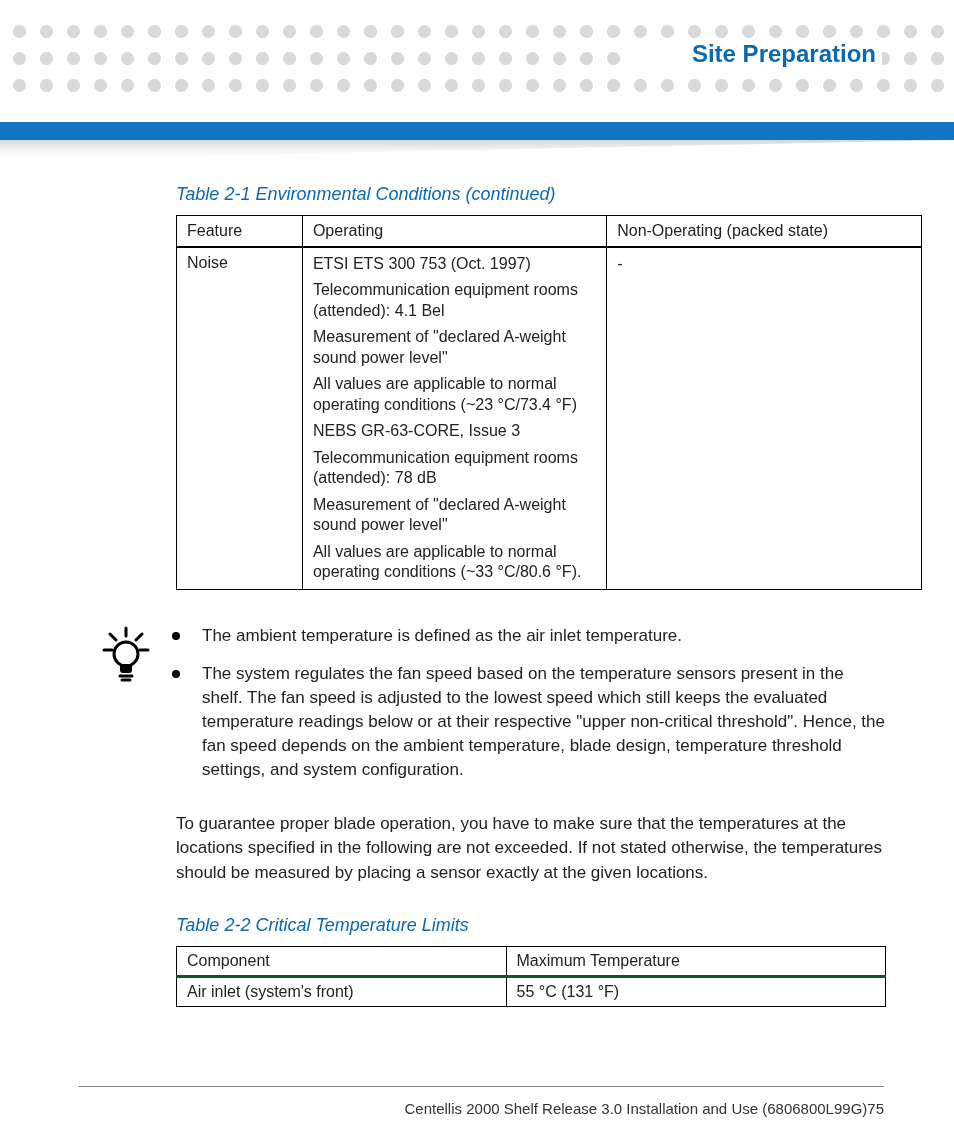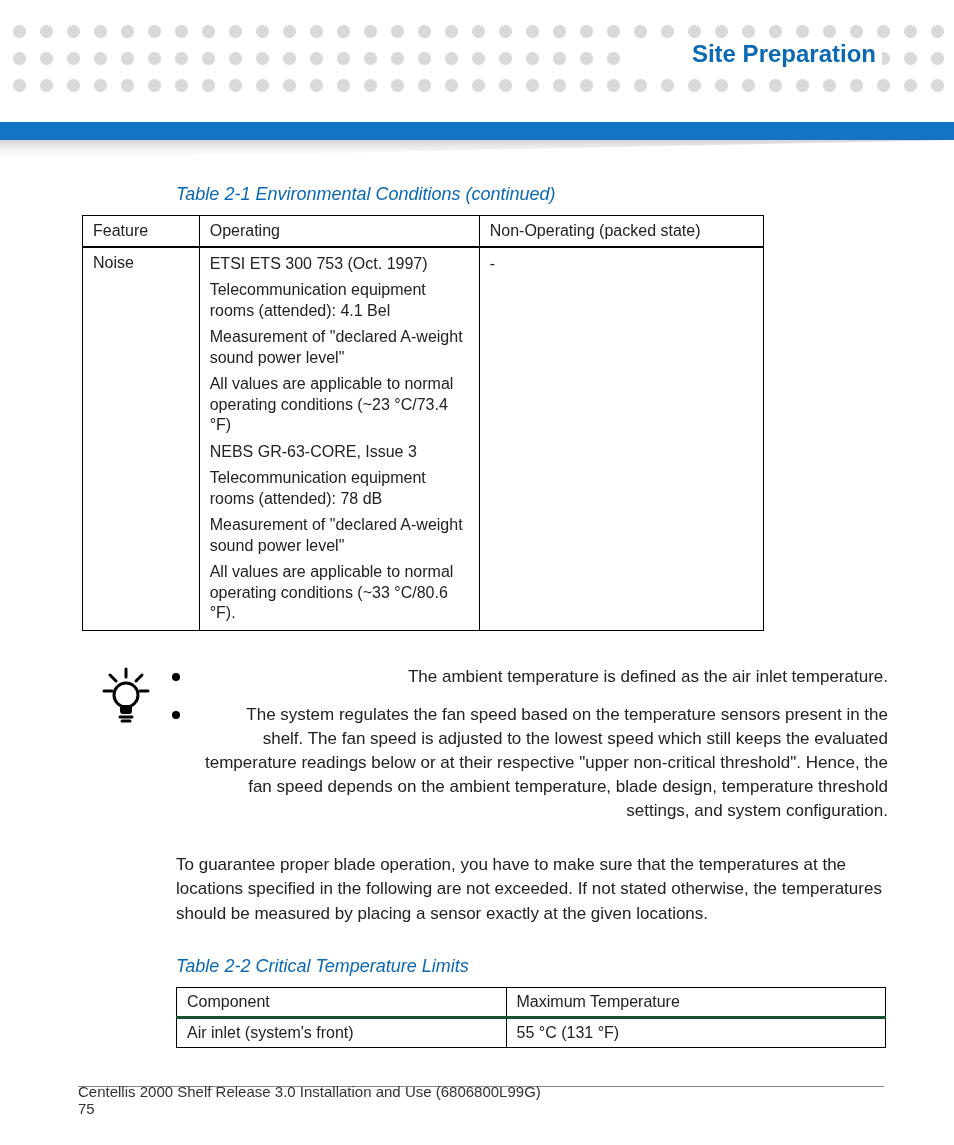--- a/index.html
+++ b/index.html
@@ -51,21 +51,22 @@
 
   .caption {
     color: #0b68b3;
     font-style: italic;
     font-size: 18px;
     margin: 0 0 10px 94px;
   }
 
   table.data {
     border-collapse: collapse;
-    width: 682px;
+    width: 746px;
+    margin-left: 94px;
     font-size: 16px;
     padding-left: 12px;
   }
   table.data th, table.data td {
     border: 1px solid #000;
     padding: 6px 10px;
     text-align: left;
     vertical-align: top;
     font-weight: normal;
   }
@@ -96,21 +97,20 @@
     flex: 1;
     margin-left: 30px;
     list-style: none;
   }
   .tip-bullets li {
     position: relative;
     padding-left: 30px;
     font-size: 17px;
     line-height: 1.42;
     margin-bottom: 14px;
-    text-align: right;
   }
   .tip-bullets li::before {
     content: "";
     position: absolute;
     left: 0; top: 8px;
     width: 8px; height: 8px;
     background: #000;
     border-radius: 50%;
   }
 
@@ -143,24 +143,23 @@
     position: absolute;
     left: 78px; width: 806px;
     bottom: 58px;
     border-top: 1px solid #888;
   }
   .footer {
     position: absolute;
     left: 78px; width: 806px;
     bottom: 28px;
     display: flex;
-    justify-content: flex-start;
+    justify-content: flex-end;
     font-size: 15px;
     color: #333;
-    flex-direction: column;
   }
 </style>
 </head>
 <body>
 
 <div class="page">
   <div class="dot-band"></div>
   <div class="section-title">Site Preparation</div>
   <div class="blue-rule"></div>
   <div class="gray-wedge"></div>

